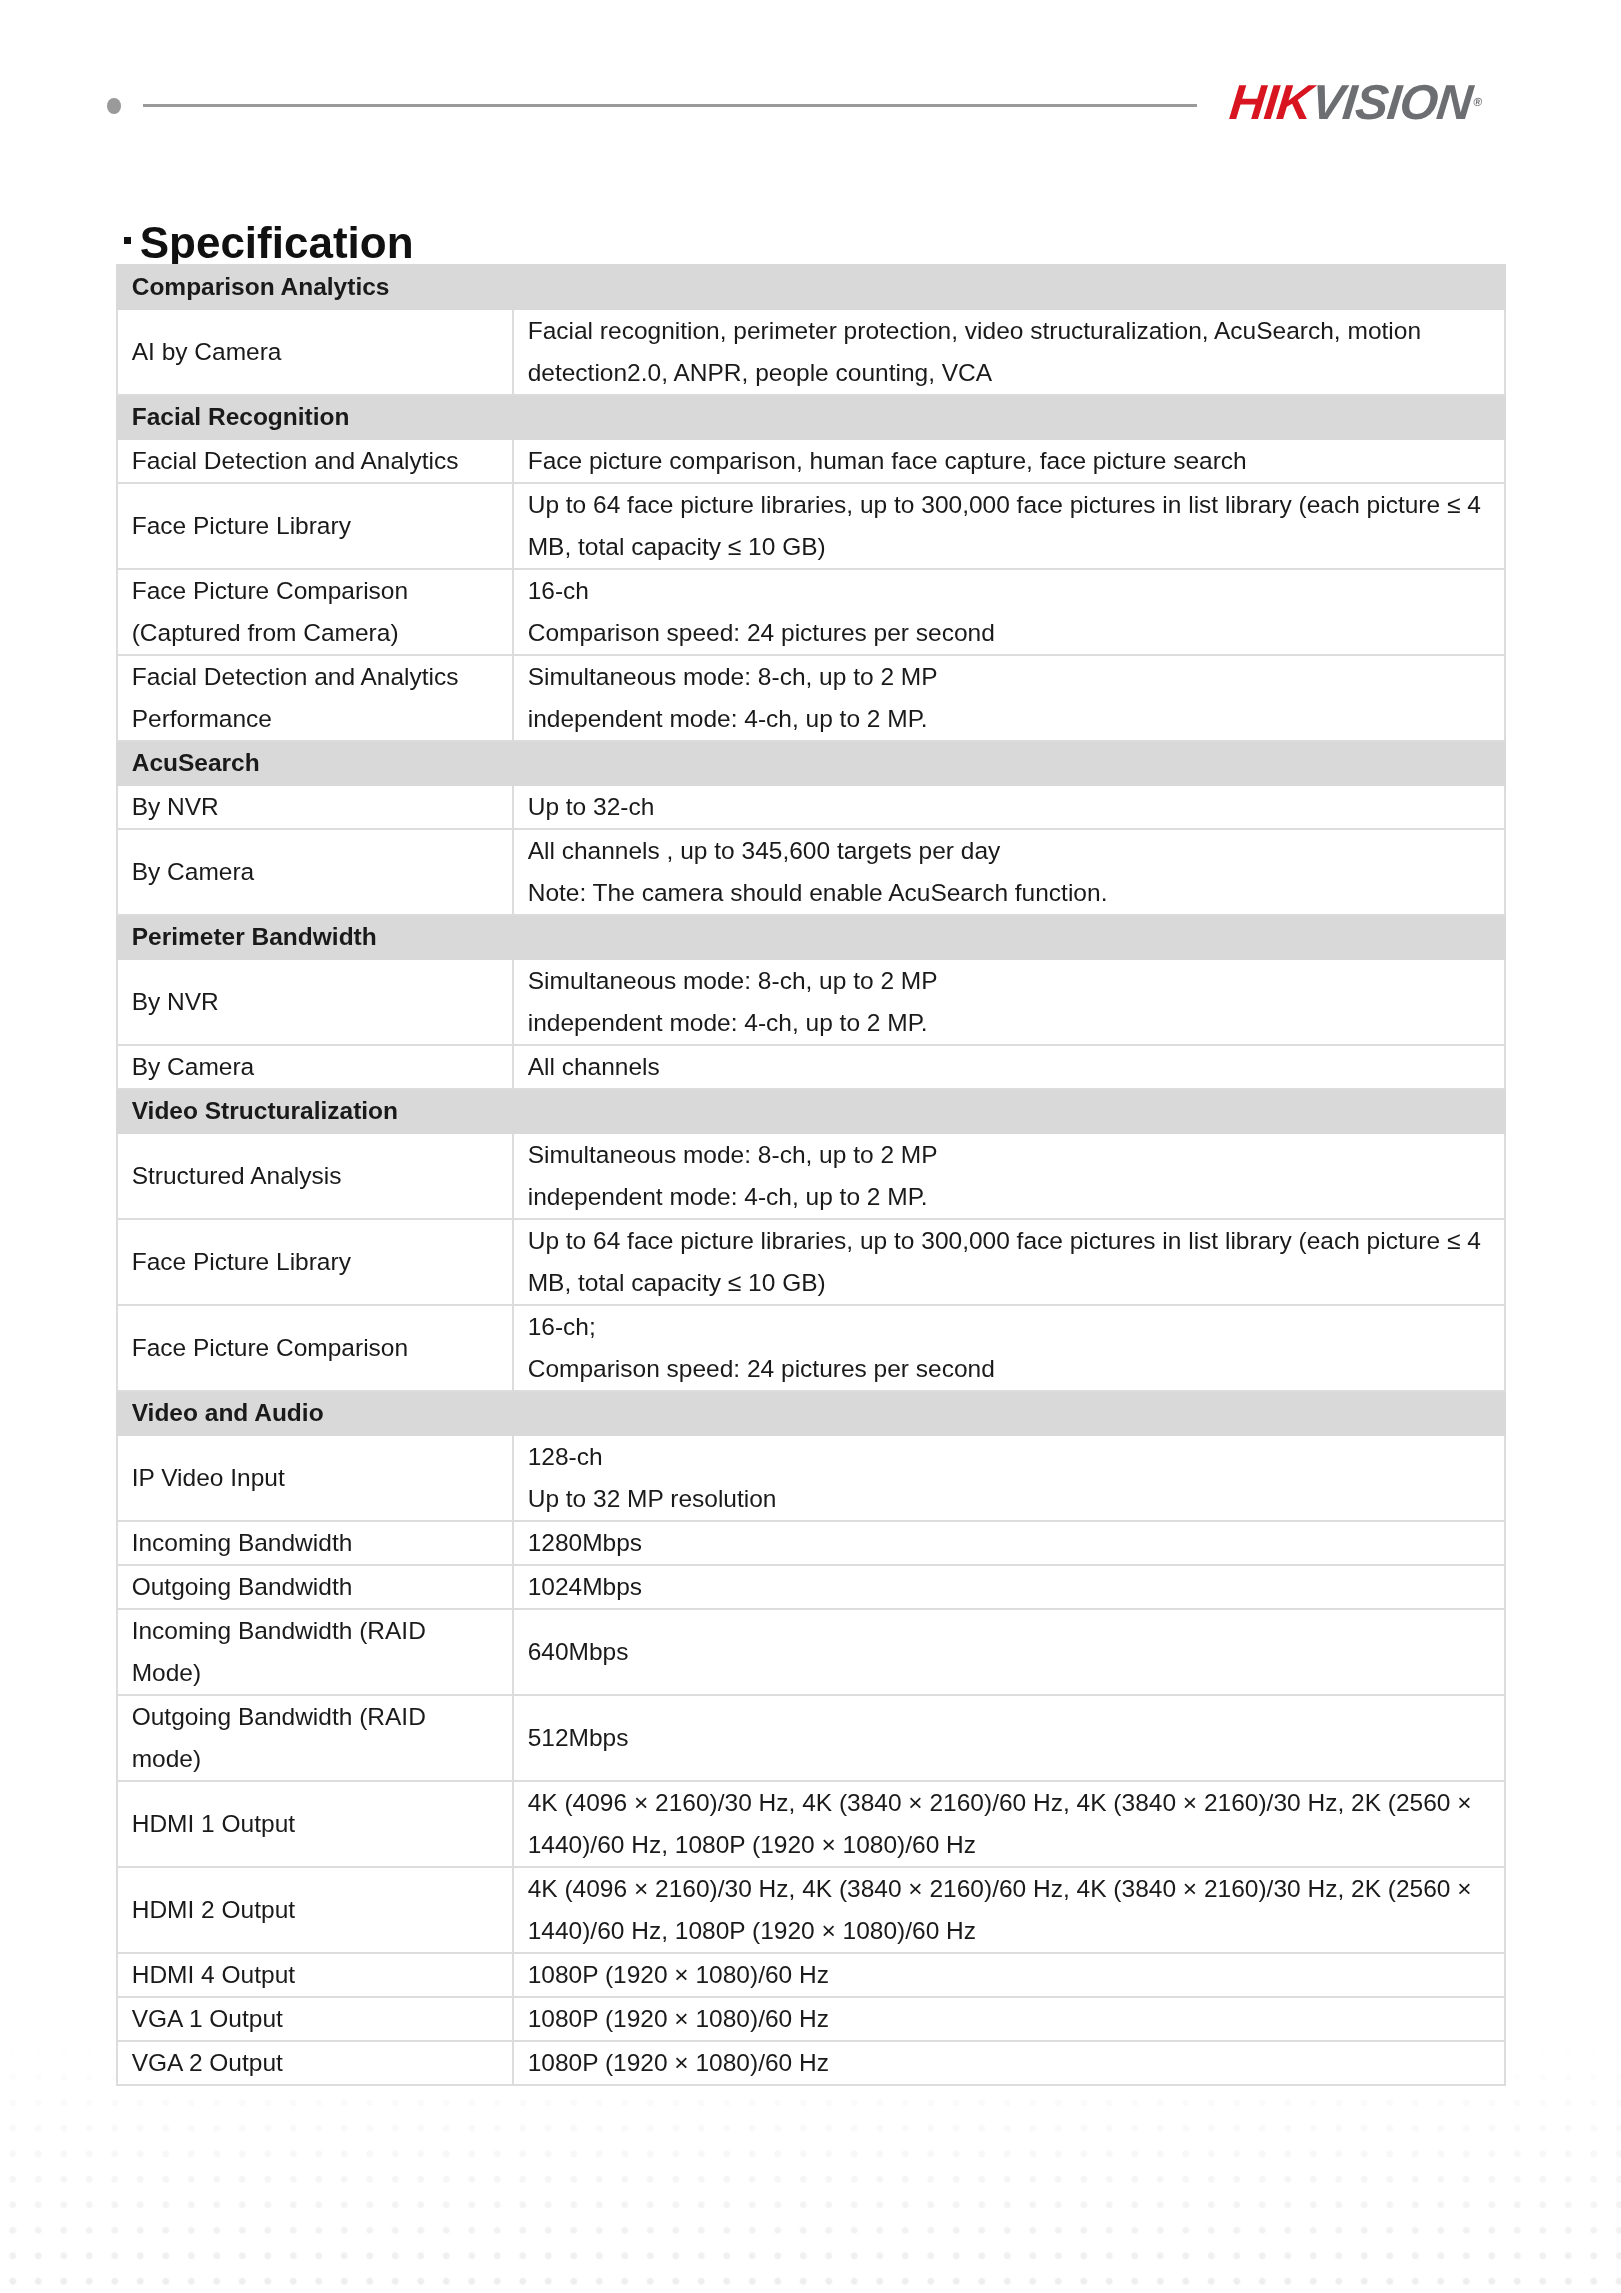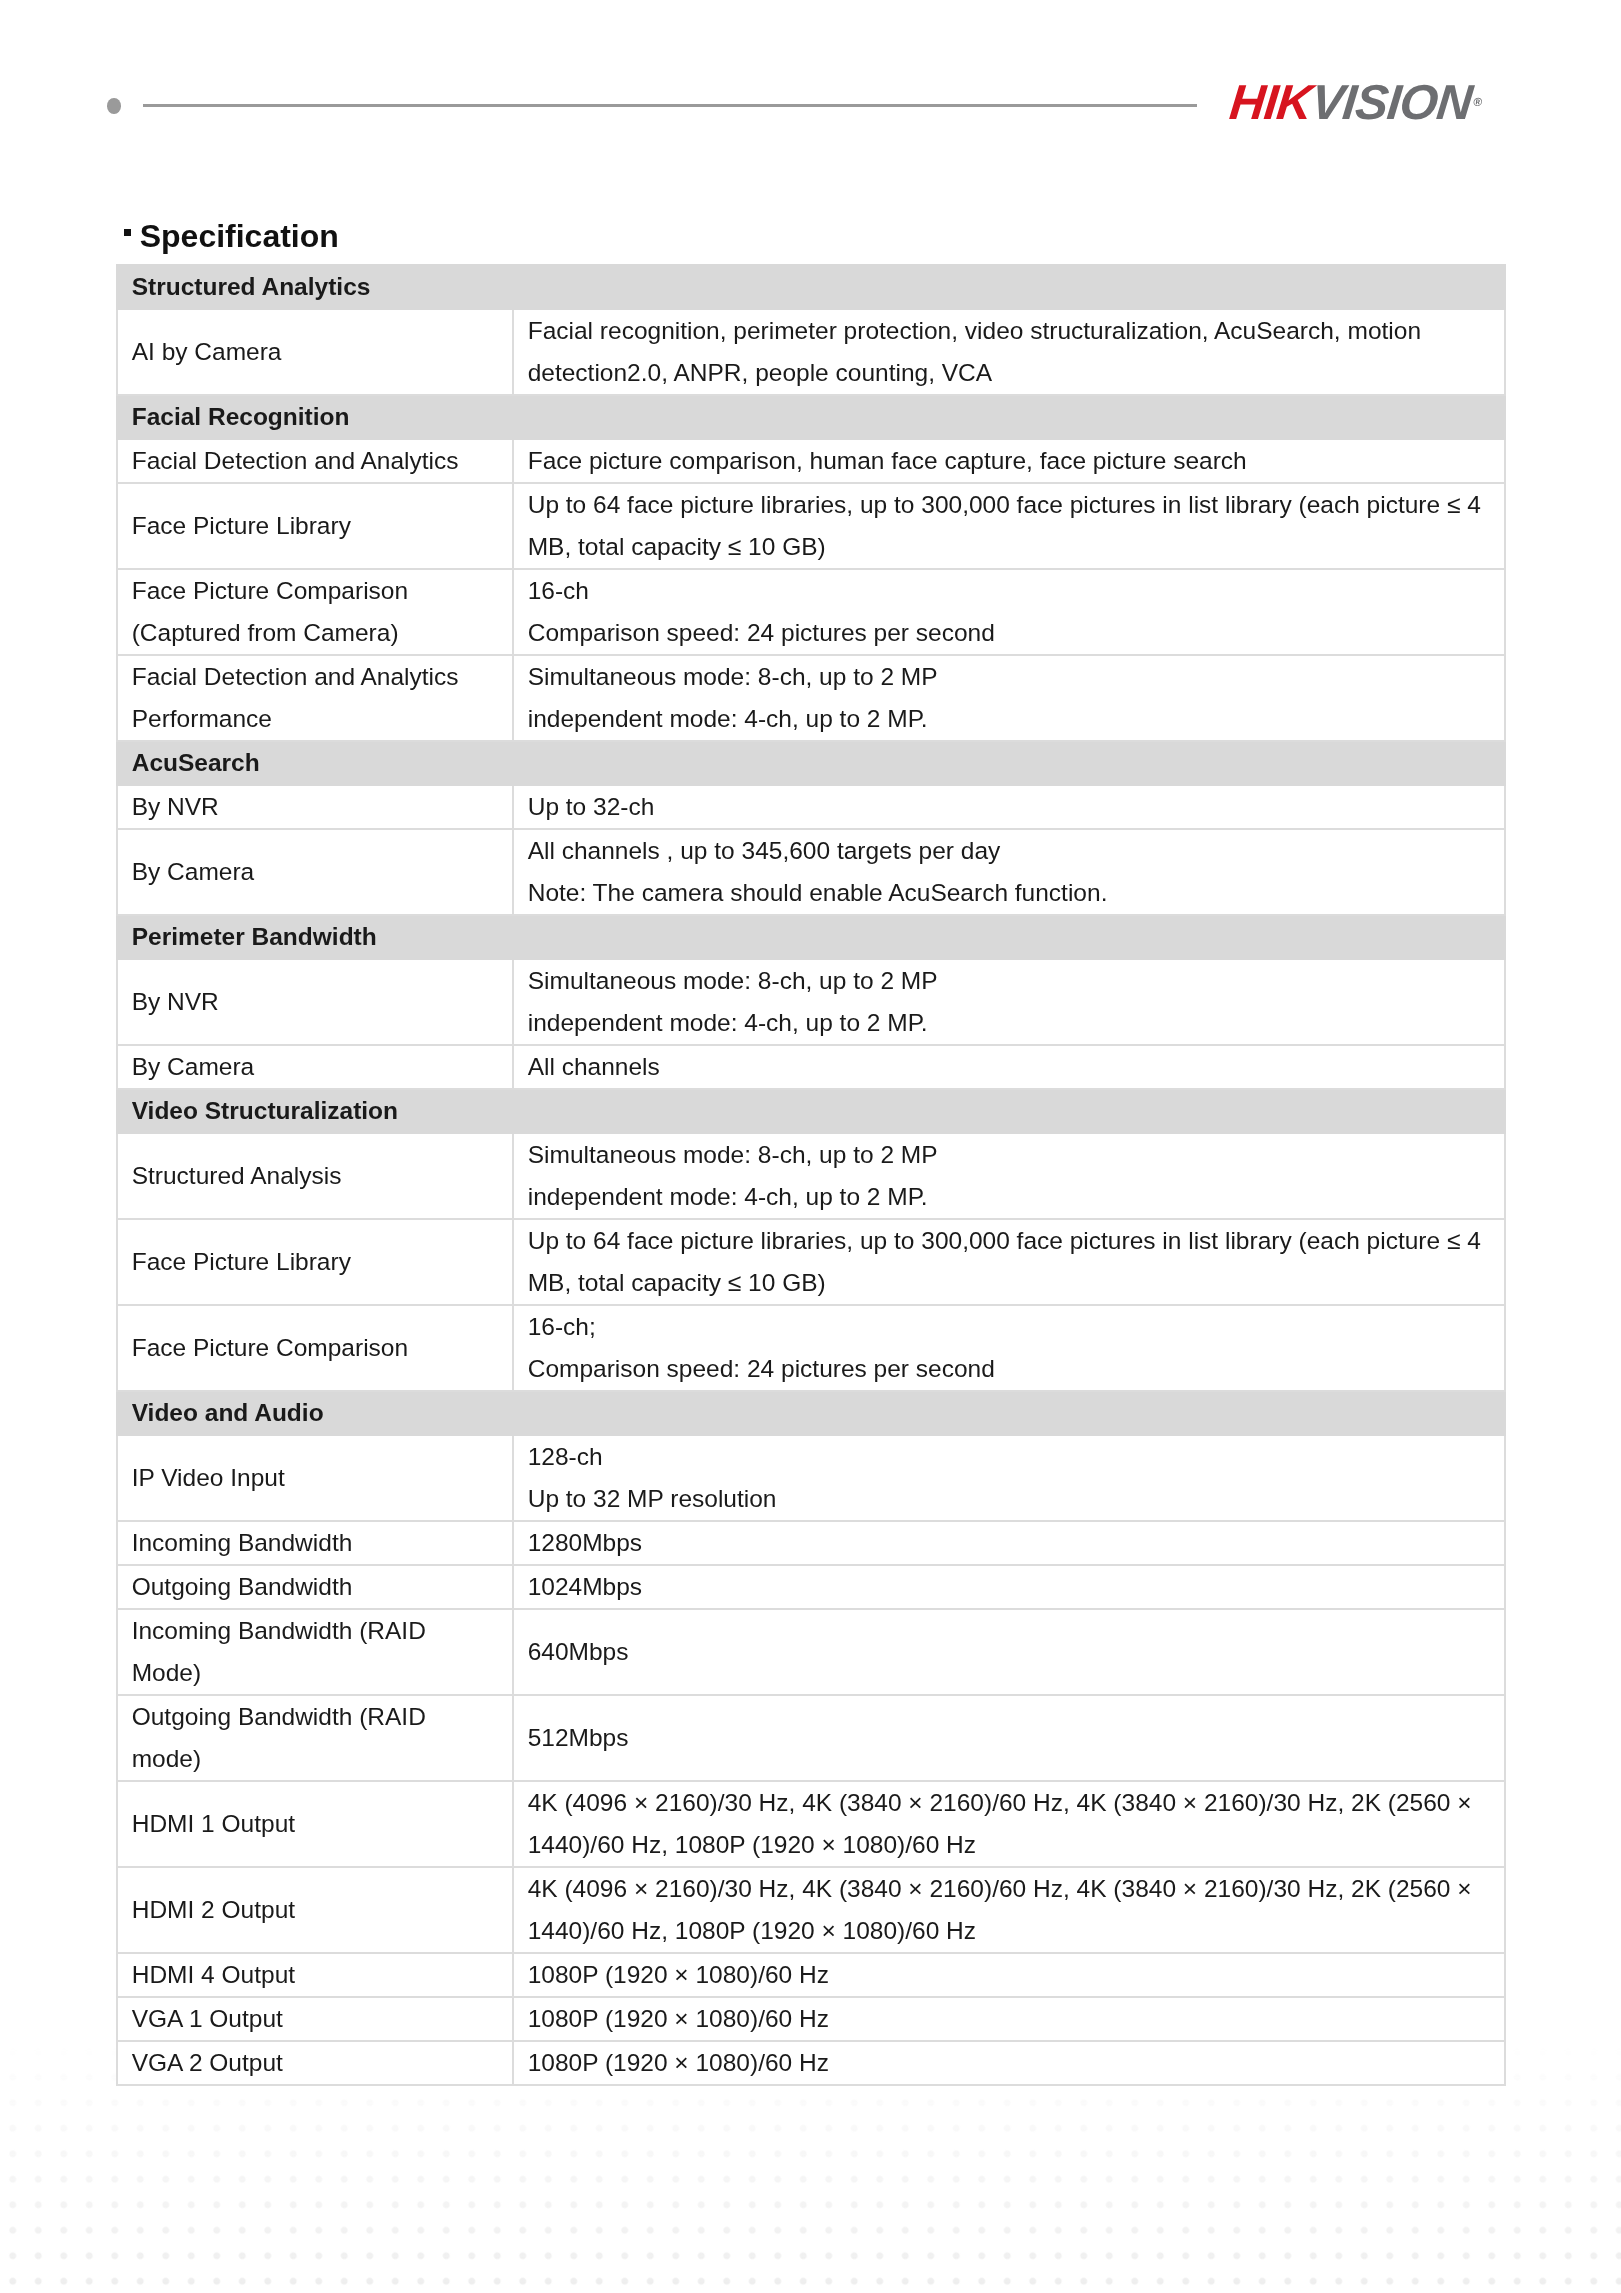--- a/index.html
+++ b/index.html
@@ -29,21 +29,21 @@
     position:absolute; left:1230px; top:78px; height:49px;
     font-family:"Liberation Sans", sans-serif; font-weight:bold; font-style:italic;
     font-size:49px; letter-spacing:-1px; line-height:49px;
     transform:skewX(-6deg);
   }
   .logo .red { color:#d7141f; }
   .logo .gray { color:#6d6e71; }
   .logo sup { font-size:11.8px; color:#6d6e71; font-style:normal; vertical-align:top; margin-left:2px; }
   .title {
     position:absolute; left:124px; top:218px;
-    font-size:32px; font-weight:bold; color:#111;
+    font-size:44px; font-weight:bold; color:#111;
   }
   .title .bullet {
     display:inline-block; width:6.9px; height:6.9px; background:#111;
     vertical-align:middle; margin-right:8.8px; position:relative; top:-5.9px;
   }
   table.spec {
     position:absolute; left:116px; top:264px; width:1390px;
     border-collapse:collapse; table-layout:fixed;
     font-size:24.5px; line-height:42px;
   }
@@ -73,21 +73,21 @@
   <span class="bullet"></span><span>Specification</span>
 </div>
 
 <table class="spec" id="spec-table">
   <colgroup>
       <col class="c1">
       <col class="c2">
     </colgroup>
   <tbody id="spec-body">
       <tr class="section">
-        <td colspan="2">Structured Analytics</td>
+        <td colspan="2">Comparison Analytics</td>
       </tr>
       <tr>
         <td class="k">AI by Camera</td>
         <td class="v">
           <span class="line">Facial recognition, perimeter protection, video structuralization, AcuSearch, motion detection2.0, ANPR, people counting, VCA</span>
         </td>
       </tr>
       <tr class="section">
         <td colspan="2">Facial Recognition</td>
       </tr>

